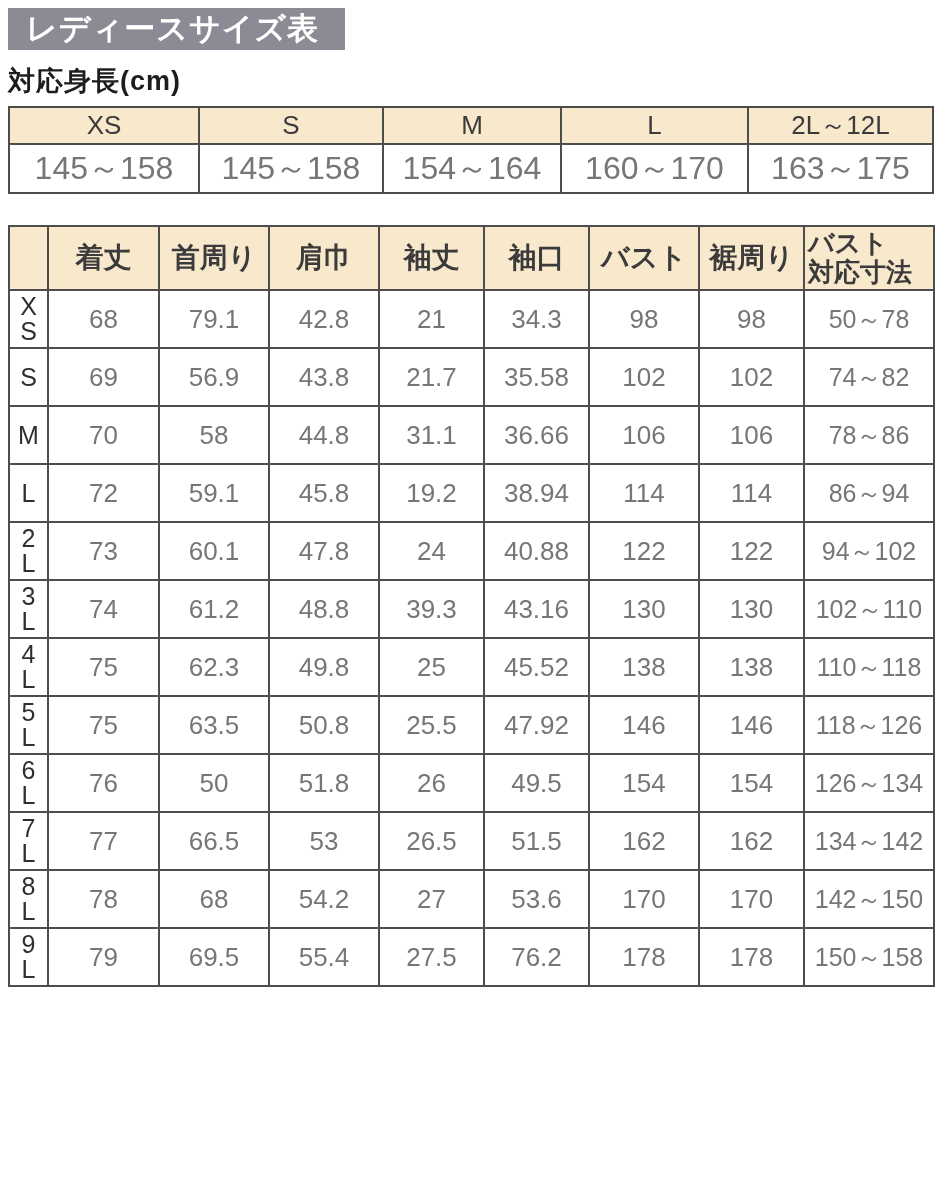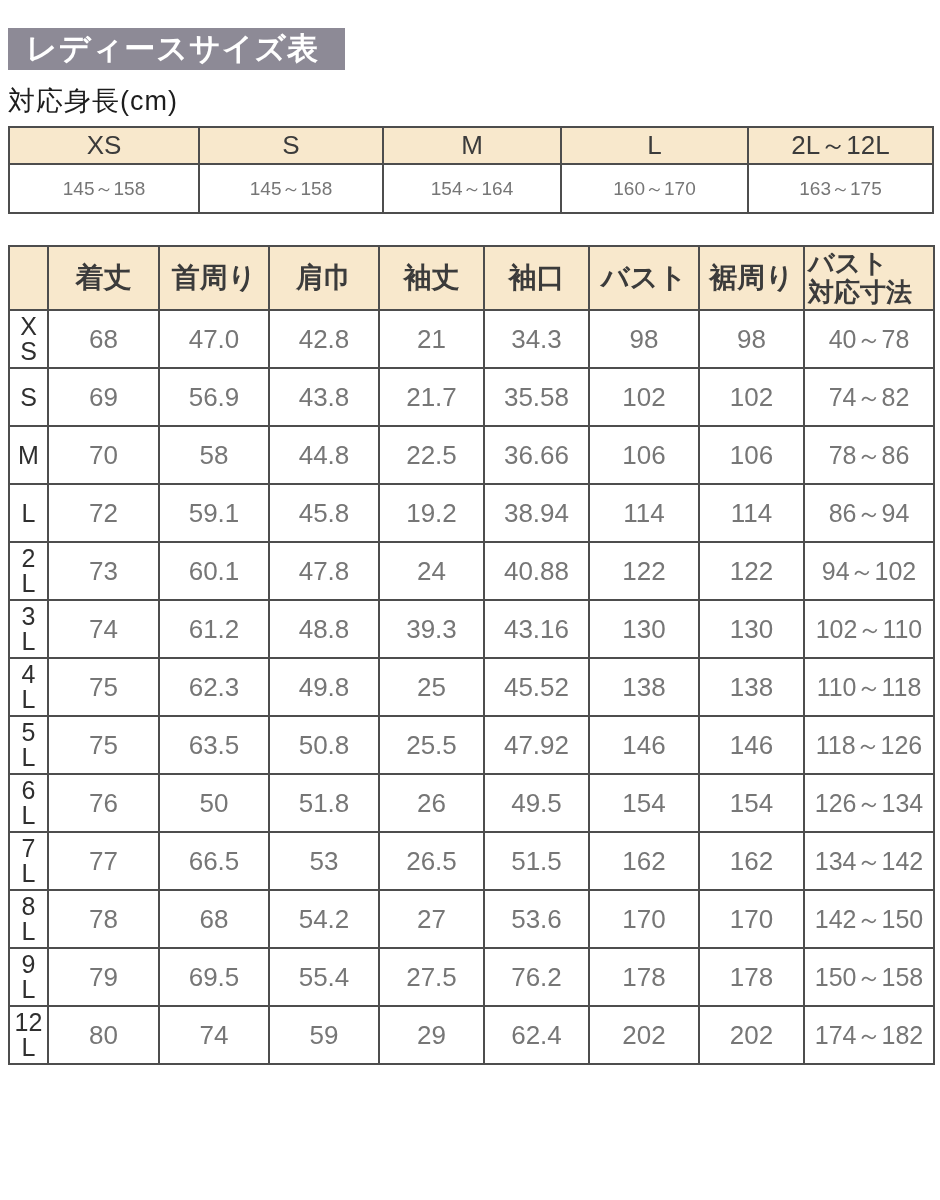--- a/index.html
+++ b/index.html
@@ -9,34 +9,34 @@
     font-family: "Liberation Sans", "DejaVu Sans", sans-serif;
   }
   body {
     width: 940px;
     height: 1200px;
     overflow: hidden;
     position: relative;
   }
   .title-bar {
     display: inline-block;
-    margin: 28px 0 0 8px;
+    margin: 8px 0 0 8px;
     background: #8d8a96;
     color: #ffffff;
     font-size: 31px;
     font-weight: bold;
     line-height: 42px;
     height: 42px;
     padding: 0 26px 0 18px;
     letter-spacing: 1px;
   }
   .subtitle {
     margin: 13px 12px 7px 8px;
     font-size: 27px;
-    font-weight: normal;
+    font-weight: bold;
     color: #1d1d1d;
     letter-spacing: 1px;
   }
   table {
     border-collapse: collapse;
     table-layout: fixed;
     margin-left: 8px;
   }
   th, td {
     border: 2px solid #4d4d4d;
@@ -49,21 +49,21 @@
   .height-table { width: 924px; }
   .height-table thead th {
     background: #f8e8cc;
     height: 34px;
     font-size: 26px;
     font-weight: normal;
     color: #3b3b3b;
   }
   .height-table tbody td {
     height: 47px;
-    font-size: 19px;
+    font-size: 32px;
     color: #767676;
     background: #ffffff;
   }
   
   .size-table {
     width: 925px;
     margin-top: 31px;
     padding-left: 16px;
   }
   .size-table thead th {
@@ -179,27 +179,27 @@
         </th>
       </tr>
   </thead>
   <tbody id="size-body">
       <tr>
         <th class="row-label">
           <div>X</div>
           <div>S</div>
         </th>
         <td>68</td>
-        <td>47.0</td>
+        <td>79.1</td>
         <td>42.8</td>
         <td>21</td>
         <td>34.3</td>
         <td>98</td>
         <td>98</td>
-        <td>40～78</td>
+        <td>50～78</td>
       </tr>
       <tr>
         <th class="row-label">
           <div>S</div>
         </th>
         <td>69</td>
         <td>56.9</td>
         <td>43.8</td>
         <td>21.7</td>
         <td>35.58</td>
@@ -207,21 +207,21 @@
         <td>102</td>
         <td>74～82</td>
       </tr>
       <tr>
         <th class="row-label">
           <div>M</div>
         </th>
         <td>70</td>
         <td>58</td>
         <td>44.8</td>
-        <td>22.5</td>
+        <td>31.1</td>
         <td>36.66</td>
         <td>106</td>
         <td>106</td>
         <td>78～86</td>
       </tr>
       <tr>
         <th class="row-label">
           <div>L</div>
         </th>
         <td>72</td>
@@ -338,31 +338,17 @@
         </th>
         <td>79</td>
         <td>69.5</td>
         <td>55.4</td>
         <td>27.5</td>
         <td>76.2</td>
         <td>178</td>
         <td>178</td>
         <td>150～158</td>
       </tr>
-      <tr>
-        <th class="row-label">
-          <div>12</div>
-          <div>L</div>
-        </th>
-        <td>80</td>
-        <td>74</td>
-        <td>59</td>
-        <td>29</td>
-        <td>62.4</td>
-        <td>202</td>
-        <td>202</td>
-        <td>174～182</td>
-      </tr>
     </tbody>
 </table>
 
 
 
 
 </body></html>

